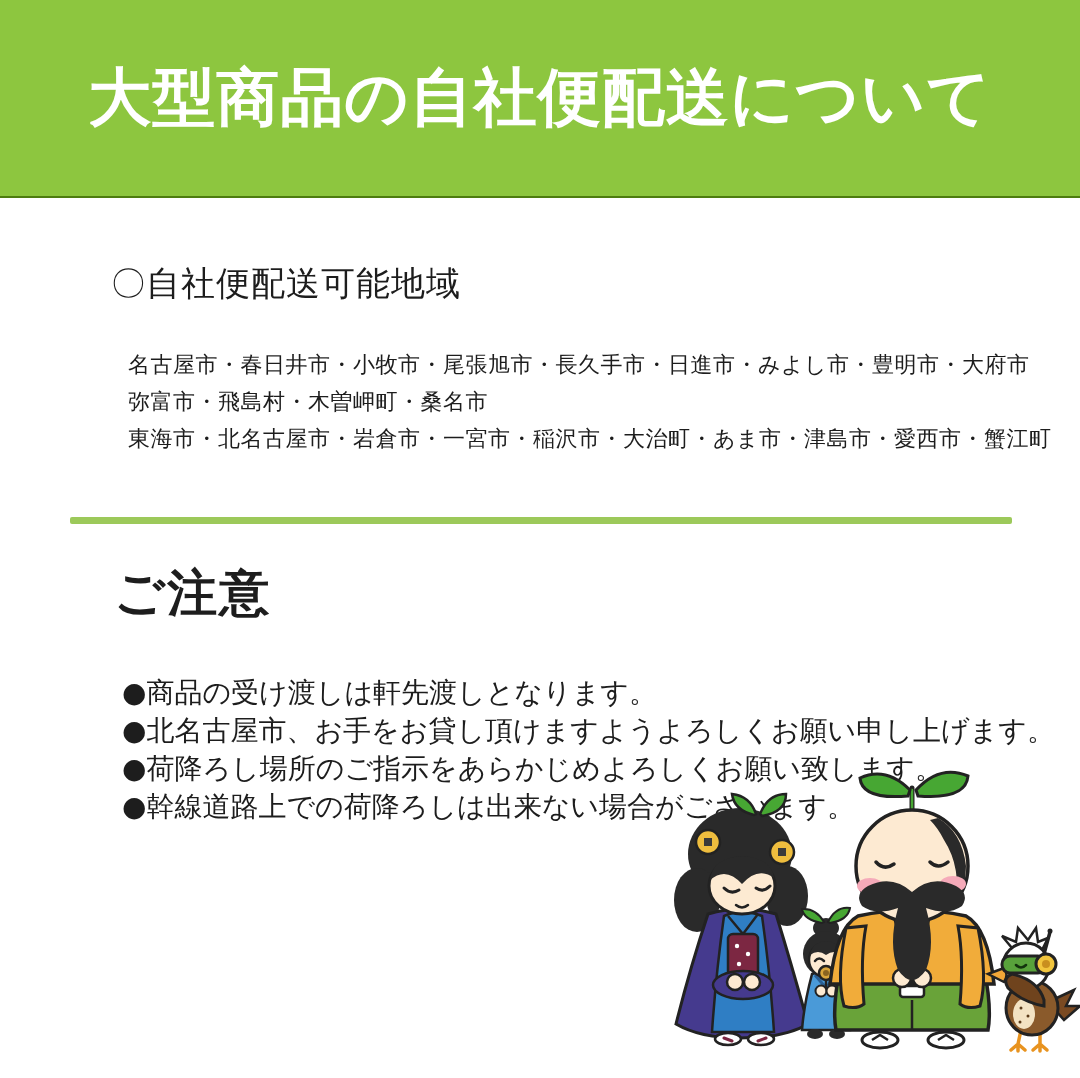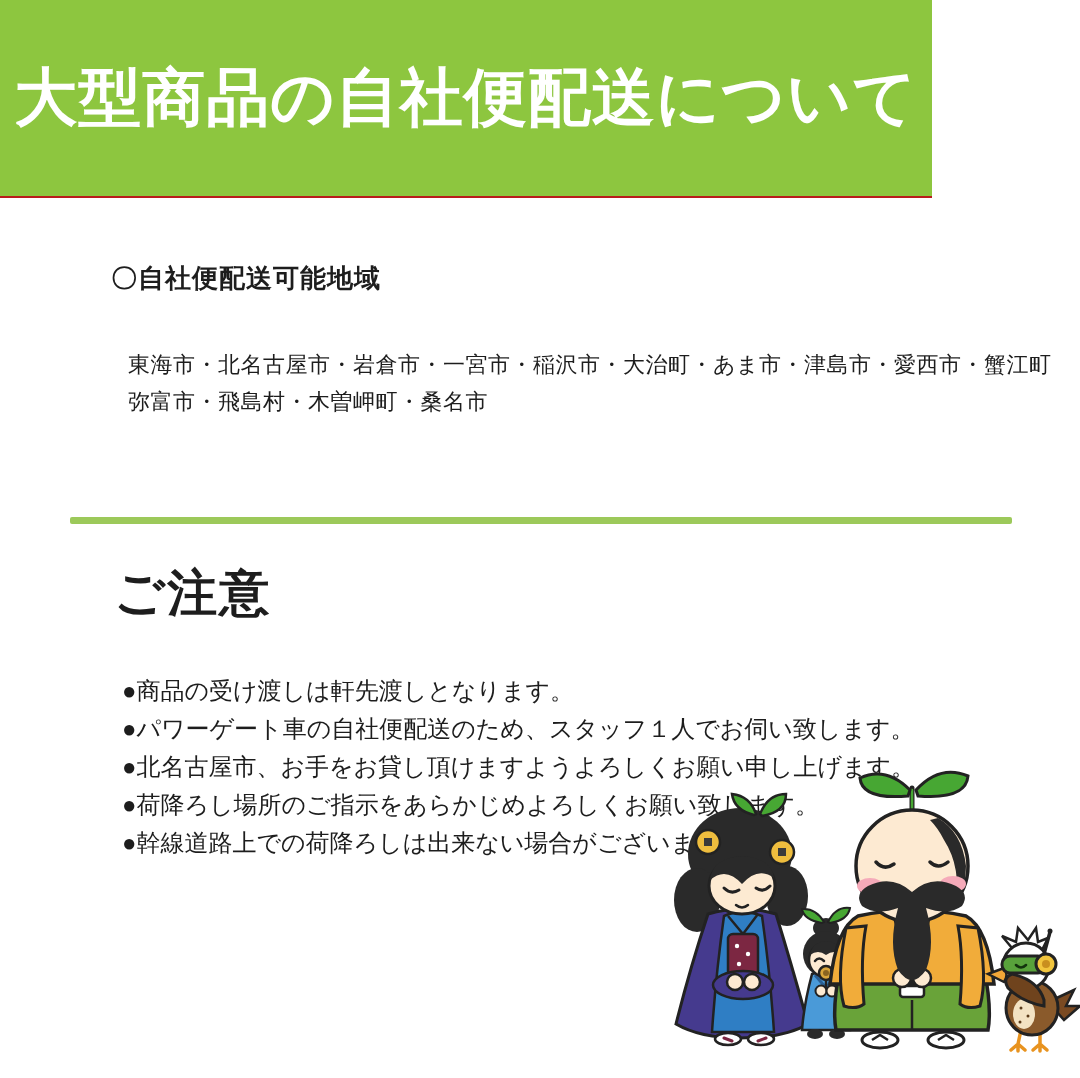--- a/index.html
+++ b/index.html
@@ -5,75 +5,75 @@
   html,body{margin:0;padding:0;}
   body{
     position:relative;
     width:1080px;height:1078px;
     background:#ffffff;
     font-family:"DejaVu Sans","Liberation Sans",sans-serif;
     color:#1d1d1d;
     overflow:hidden;
   }
   .banner{
-    position:absolute;left:0;top:0;width:932px;height:196px;
+    position:absolute;left:0;top:0;width:1080px;height:196px;
     background:#8dc63f;
-    border-bottom:2px solid #b91c1c;
+    border-bottom:2px solid #4d7c0f;
     display:flex;align-items:center;justify-content:center;
   }
   .banner-title{
     font-size:63px;font-weight:bold;color:#ffffff;
     letter-spacing:1px;white-space:nowrap;
   }
   .area-heading{
     position:absolute;left:111px;top:261px;
-    font-size:26px;font-weight:bold;letter-spacing:1px;white-space:nowrap;
+    font-size:34px;font-weight:normal;letter-spacing:1px;white-space:nowrap;
   }
   .region-lines{
     position:absolute;left:128px;top:346px;
     font-size:22px;line-height:37px;letter-spacing:0.5px;
     width:900px;white-space:nowrap;
   }
   .divider{
     position:absolute;left:70px;top:517px;width:942px;height:7px;
     background:#9cc95a;border-radius:2px;
   }
   .notice-heading{
     position:absolute;left:114px;top:560px;
     font-size:50px;font-weight:bold;letter-spacing:2px;white-space:nowrap;
   }
   .notice-list{
     position:absolute;left:122px;top:674px;
-    font-size:24px;line-height:38px;white-space:nowrap;font-family:Liberation Mono, monospace;
+    font-size:28px;line-height:38px;white-space:nowrap;
   }
   .mascots{
     position:absolute;left:640px;top:758px;width:440px;height:300px;
   }
 </style>
 </head>
 <body>
 
 <div class="banner">
   <div class="banner-title">大型商品の自社便配送について</div>
 </div>
 
 <div class="area-heading">〇自社便配送可能地域</div>
 
 <div class="region-lines">
+  <div>名古屋市・春日井市・小牧市・尾張旭市・長久手市・日進市・みよし市・豊明市・大府市</div>
+  <div>弥富市・飛島村・木曽岬町・桑名市</div>
   <div>東海市・北名古屋市・岩倉市・一宮市・稲沢市・大治町・あま市・津島市・愛西市・蟹江町</div>
-  <div>弥富市・飛島村・木曽岬町・桑名市</div>
 </div>
 
 <div class="divider"></div>
 
 <div class="notice-heading">ご注意</div>
 
 <div class="notice-list">
   <div>●商品の受け渡しは軒先渡しとなります。</div>
-  <div>●パワーゲート車の自社便配送のため、スタッフ１人でお伺い致します。</div>
   <div>●北名古屋市、お手をお貸し頂けますようよろしくお願い申し上げます。</div>
   <div>●荷降ろし場所のご指示をあらかじめよろしくお願い致します。</div>
   <div>●幹線道路上での荷降ろしは出来ない場合がございます。</div>
 </div>
 
 <svg class="mascots" viewBox="0 0 440 300" xmlns="http://www.w3.org/2000/svg">
 
   <g>
     <ellipse cx="100" cy="96" rx="52" ry="46" fill="#2a2a2a"></ellipse>
     <ellipse cx="57" cy="142" rx="23" ry="32" fill="#2a2a2a"></ellipse>

